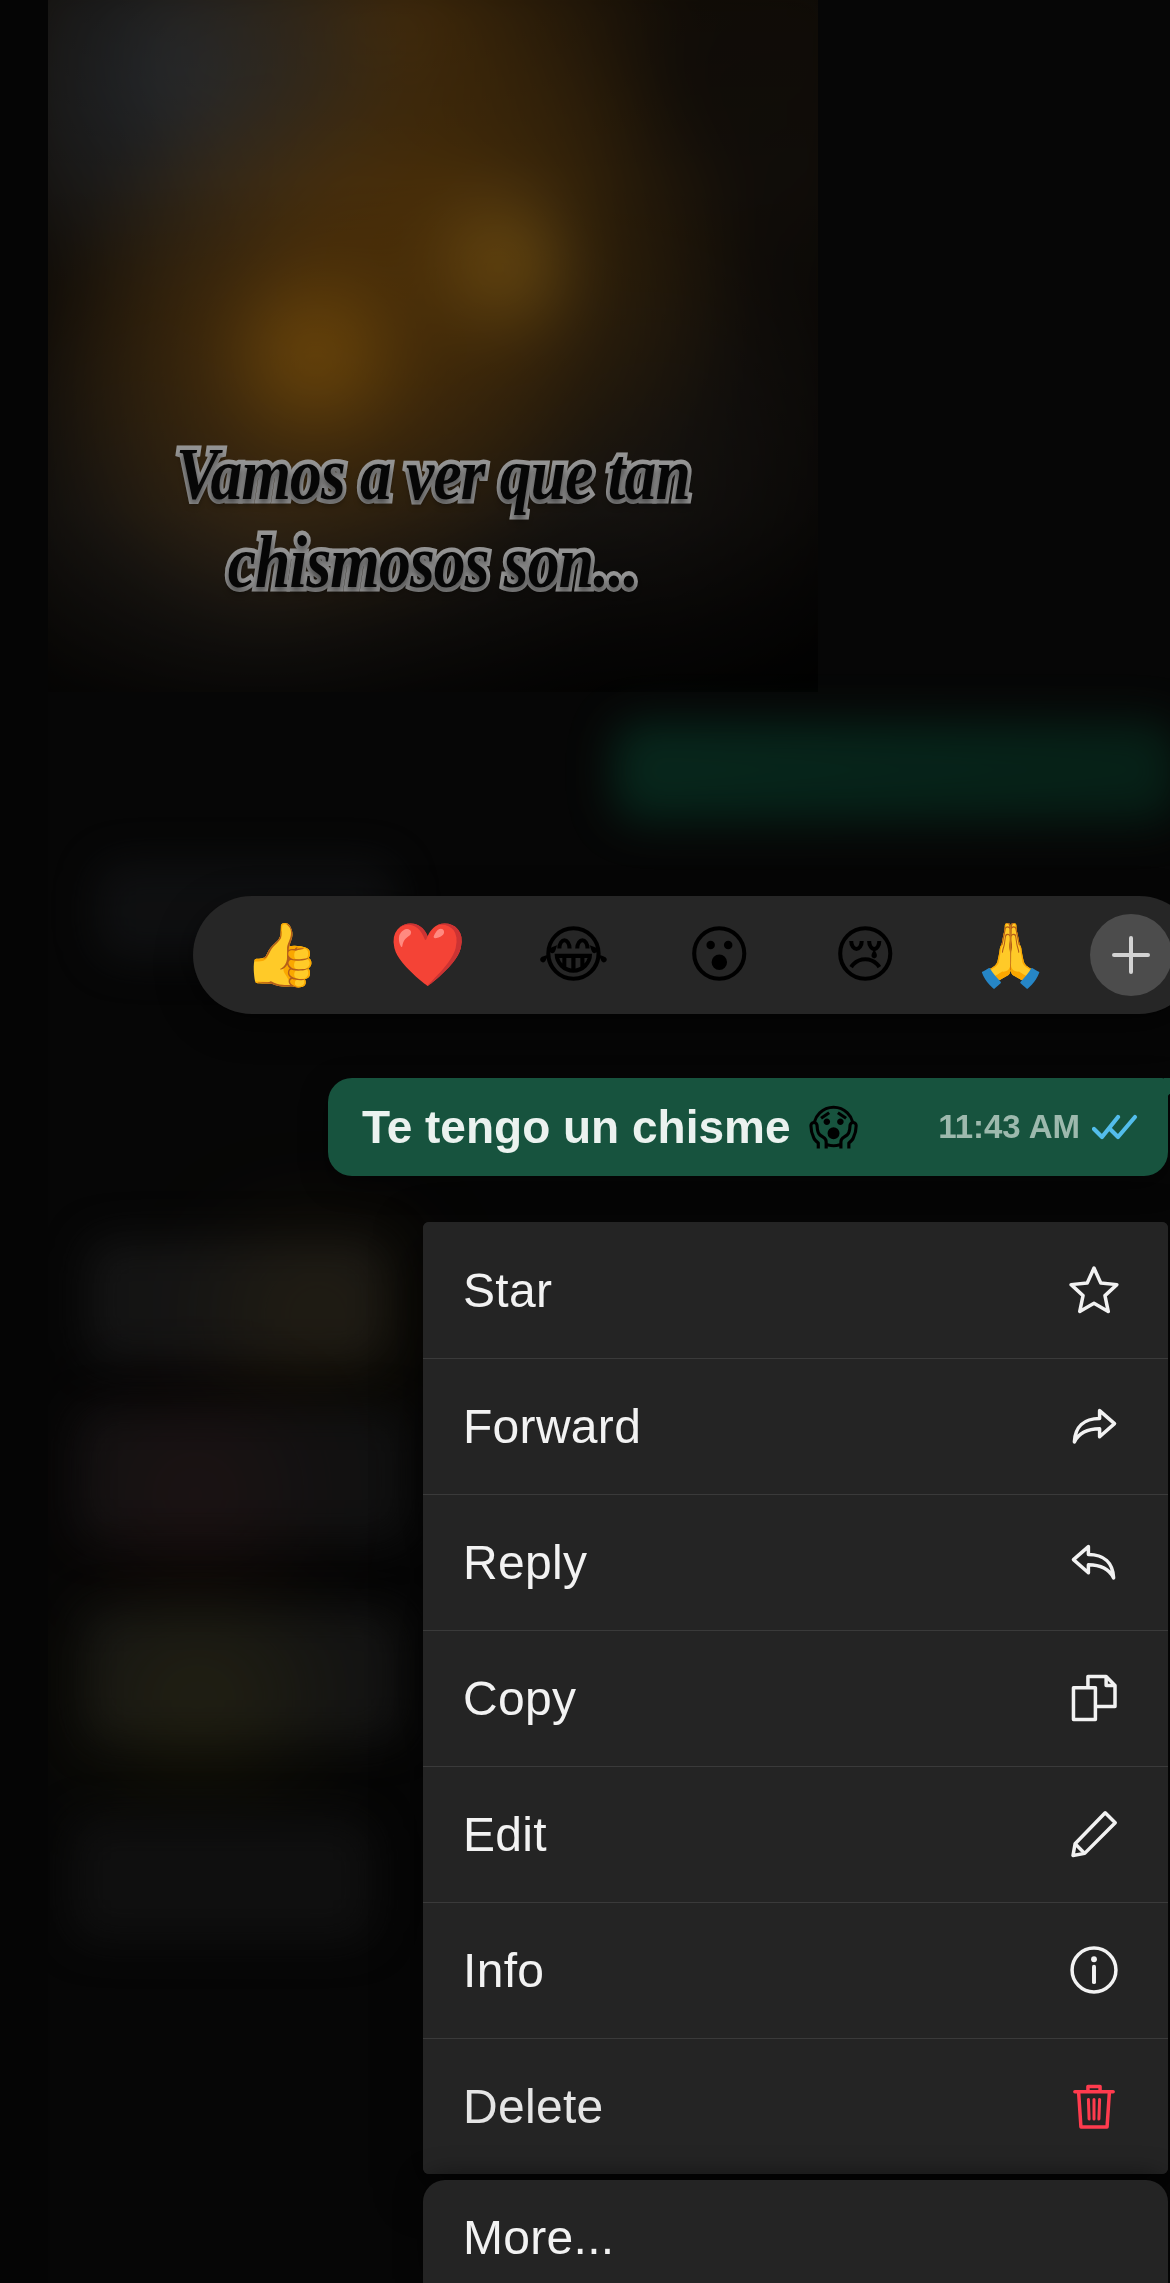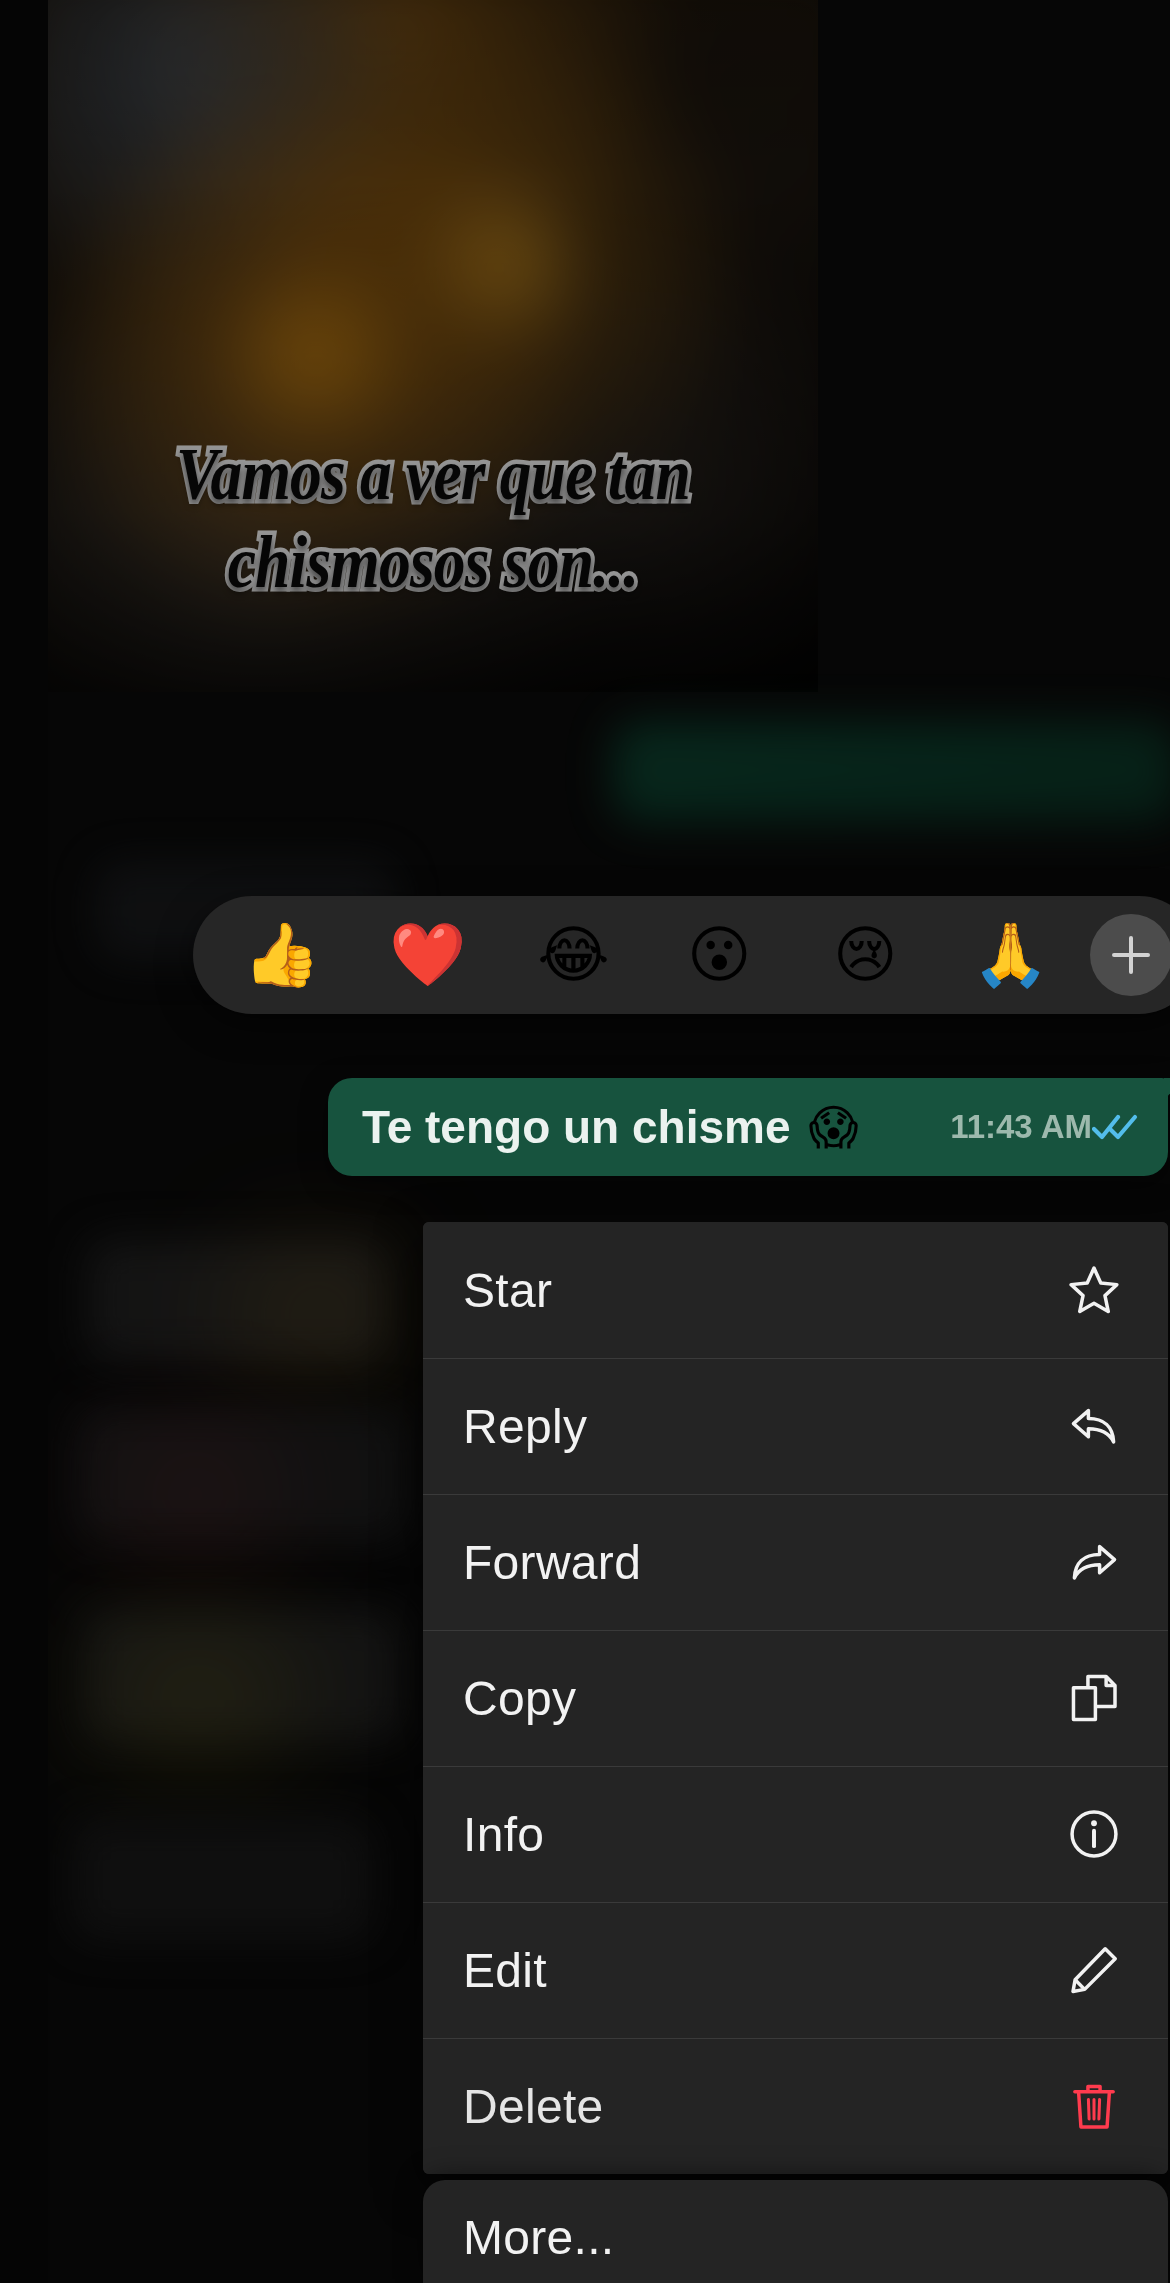--- a/index.html
+++ b/index.html
@@ -152,21 +152,21 @@
     line-height:58px;
     white-space:nowrap;
   }
   #bubble-emoji {
     font-family:"DejaVu Sans", sans-serif;
     font-size:48px; line-height:1;
     margin-left:18px;
   }
   #bubble-meta {
     margin-left:auto;
-    display:flex; align-items:center; gap:0;
+    display:flex; align-items:center; gap:12px;
     padding-left:26px;
   }
   #bubble-time { color:#9db9ad; font-size:33px; }
   #bubble-ticks { width:46px; height:30px; }
 
   
   #context-menu {
     position:absolute; left:375px; top:1222px;
     width:745px;
     border-radius:6px;
@@ -269,65 +269,65 @@
     <div class="menu-item">
       <span class="menu-label">Star</span>
       <span class="menu-icon">
         <svg viewBox="0 0 24 24" xmlns="http://www.w3.org/2000/svg" aria-hidden="true">
           <path d="M12 2.6 L14.9 9.0 L21.8 9.7 L16.7 14.4 L18.1 21.2 L12 17.7 L5.9 21.2 L7.3 14.4 L2.2 9.7 L9.1 9.0 Z" fill="none" stroke="#f2f2f2" stroke-width="1.5" stroke-linejoin="round"></path>
         </svg>
       </span>
     </div>
 
     <div class="menu-item">
+      <span class="menu-label">Forward</span>
+      <span class="menu-icon">
+        <svg viewBox="0 0 24 24" xmlns="http://www.w3.org/2000/svg" aria-hidden="true">
+          <path d="M14.4 5.4 L20.8 11.0 L14.4 16.6 L14.4 13.2 C9.0 13.2 5.6 14.9 3.6 18.8 C3.9 12.4 7.7 8.8 14.4 8.8 Z" fill="none" stroke="#f2f2f2" stroke-width="1.5" stroke-linejoin="round" stroke-linecap="round"></path>
+        </svg>
+      </span>
+    </div>
+
+    <div class="menu-item">
       <span class="menu-label">Reply</span>
       <span class="menu-icon">
         <svg viewBox="0 0 24 24" xmlns="http://www.w3.org/2000/svg" aria-hidden="true">
           <path d="M9.6 5.4 L3.2 11.0 L9.6 16.6 L9.6 13.2 C15.0 13.2 18.4 14.9 20.4 18.8 C20.1 12.4 16.3 8.8 9.6 8.8 Z" fill="none" stroke="#f2f2f2" stroke-width="1.5" stroke-linejoin="round" stroke-linecap="round"></path>
-        </svg>
-      </span>
-    </div>
-
-    <div class="menu-item">
-      <span class="menu-label">Forward</span>
-      <span class="menu-icon">
-        <svg viewBox="0 0 24 24" xmlns="http://www.w3.org/2000/svg" aria-hidden="true">
-          <path d="M14.4 5.4 L20.8 11.0 L14.4 16.6 L14.4 13.2 C9.0 13.2 5.6 14.9 3.6 18.8 C3.9 12.4 7.7 8.8 14.4 8.8 Z" fill="none" stroke="#f2f2f2" stroke-width="1.5" stroke-linejoin="round" stroke-linecap="round"></path>
         </svg>
       </span>
     </div>
 
     <div class="menu-item">
       <span class="menu-label">Copy</span>
       <span class="menu-icon">
         <svg viewBox="0 0 24 24" xmlns="http://www.w3.org/2000/svg" aria-hidden="true">
           <path d="M9.4 2.8 L17.2 2.8 L21.0 6.6 L21.0 15.6 L9.4 15.6 Z" fill="none" stroke="#f2f2f2" stroke-width="1.5" stroke-linejoin="round"></path>
           <path d="M17.2 2.8 L17.2 6.6 L21.0 6.6" fill="none" stroke="#f2f2f2" stroke-width="1.5" stroke-linejoin="round"></path>
           <path d="M3.2 7.6 L12.6 7.6 L12.6 21.2 L3.2 21.2 Z" fill="#242424" stroke="#f2f2f2" stroke-width="1.5" stroke-linejoin="round"></path>
         </svg>
       </span>
     </div>
 
     <div class="menu-item">
+      <span class="menu-label">Edit</span>
+      <span class="menu-icon">
+        <svg viewBox="0 0 24 24" xmlns="http://www.w3.org/2000/svg" aria-hidden="true">
+          <path d="M16.8 2.9 L21.1 7.2 L8.0 20.3 L3.0 21.2 L3.9 16.2 Z" fill="none" stroke="#f2f2f2" stroke-width="1.5" stroke-linejoin="round"></path>
+          <path d="M3.9 16.2 L8.0 20.3" fill="none" stroke="#f2f2f2" stroke-width="1.5"></path>
+        </svg>
+      </span>
+    </div>
+
+    <div class="menu-item">
       <span class="menu-label">Info</span>
       <span class="menu-icon">
         <svg viewBox="0 0 24 24" xmlns="http://www.w3.org/2000/svg" aria-hidden="true">
           <circle cx="12" cy="12" r="9.4" fill="none" stroke="#f2f2f2" stroke-width="1.5"></circle>
           <circle cx="12" cy="7.4" r="1.25" fill="#f2f2f2"></circle>
           <path d="M12 10.6 L12 17.2" stroke="#f2f2f2" stroke-width="1.7" stroke-linecap="round"></path>
-        </svg>
-      </span>
-    </div>
-
-    <div class="menu-item">
-      <span class="menu-label">Edit</span>
-      <span class="menu-icon">
-        <svg viewBox="0 0 24 24" xmlns="http://www.w3.org/2000/svg" aria-hidden="true">
-          <path d="M16.8 2.9 L21.1 7.2 L8.0 20.3 L3.0 21.2 L3.9 16.2 Z" fill="none" stroke="#f2f2f2" stroke-width="1.5" stroke-linejoin="round"></path>
-          <path d="M3.9 16.2 L8.0 20.3" fill="none" stroke="#f2f2f2" stroke-width="1.5"></path>
         </svg>
       </span>
     </div>
 
     <div class="menu-item destructive">
       <span class="menu-label">Delete</span>
       <span class="menu-icon">
         <svg viewBox="0 0 24 24" xmlns="http://www.w3.org/2000/svg" aria-hidden="true">
           <path d="M3.8 5.9 L20.2 5.9" stroke="#ff3b4e" stroke-width="1.5" stroke-linecap="round"></path>
           <path d="M9.4 5.9 L9.4 3.6 L14.6 3.6 L14.6 5.9" fill="none" stroke="#ff3b4e" stroke-width="1.5" stroke-linejoin="round"></path>

